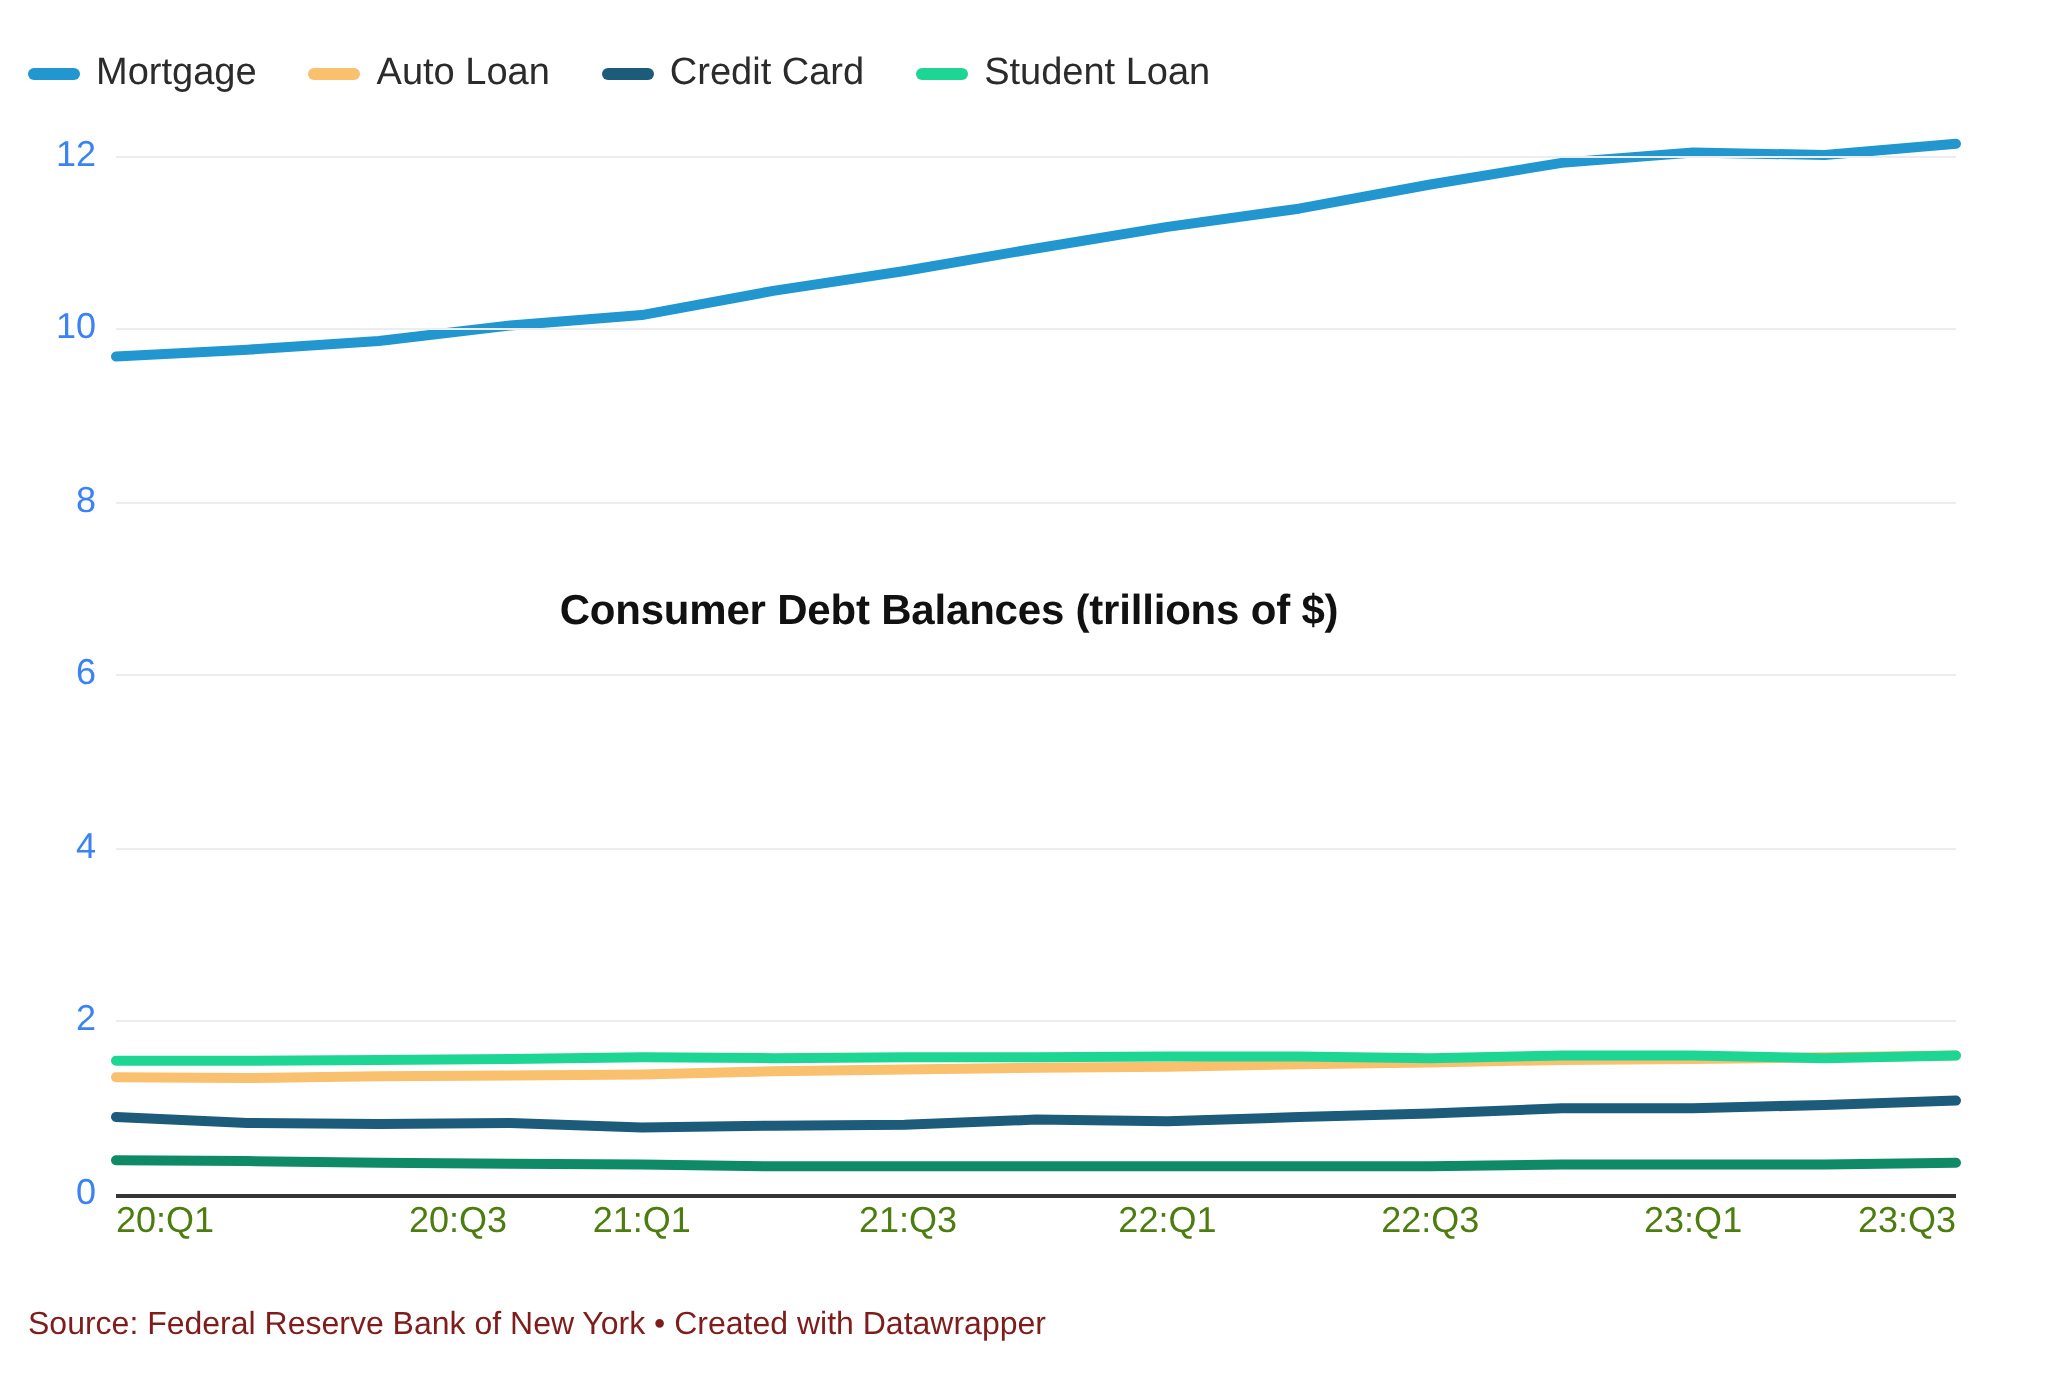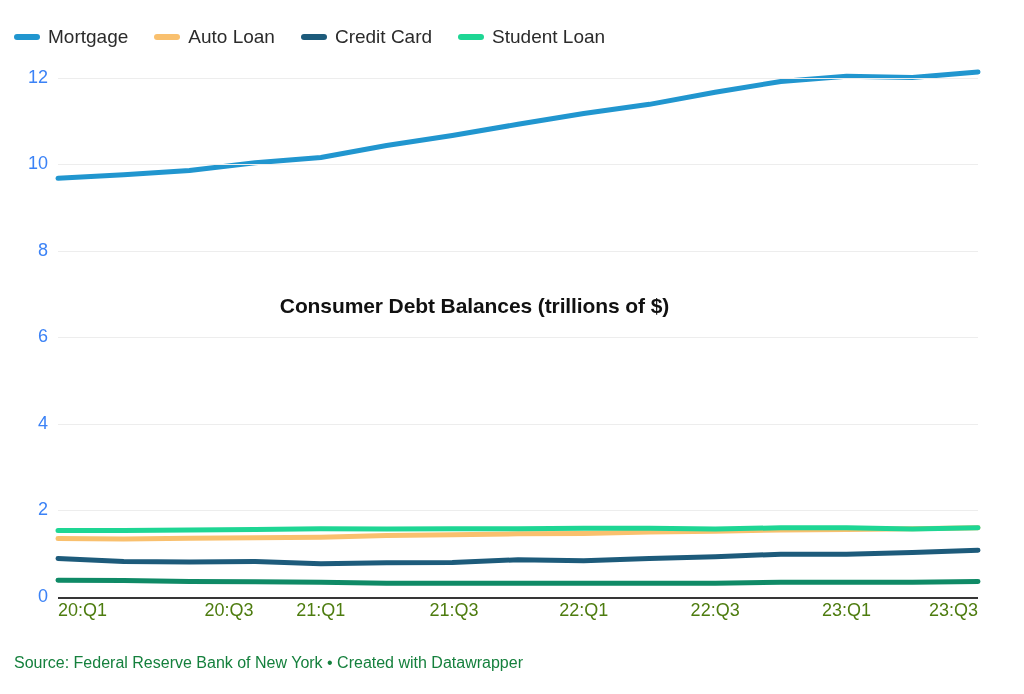--- a/index.html
+++ b/index.html
@@ -127,21 +127,21 @@
     color: #111111;
     letter-spacing: -0.1px;
   }
 
   
   #footer {
     position: absolute;
     left: 14px;
     top: 653px;
     font-size: 16px;
-    color: #15803d;
+    color: #7f1d1d;
     line-height: 20px;
   }
 </style>
 </head>
 <body>
 
 <div id="page">
 
   <div id="legend">
       <div class="legend-item">

